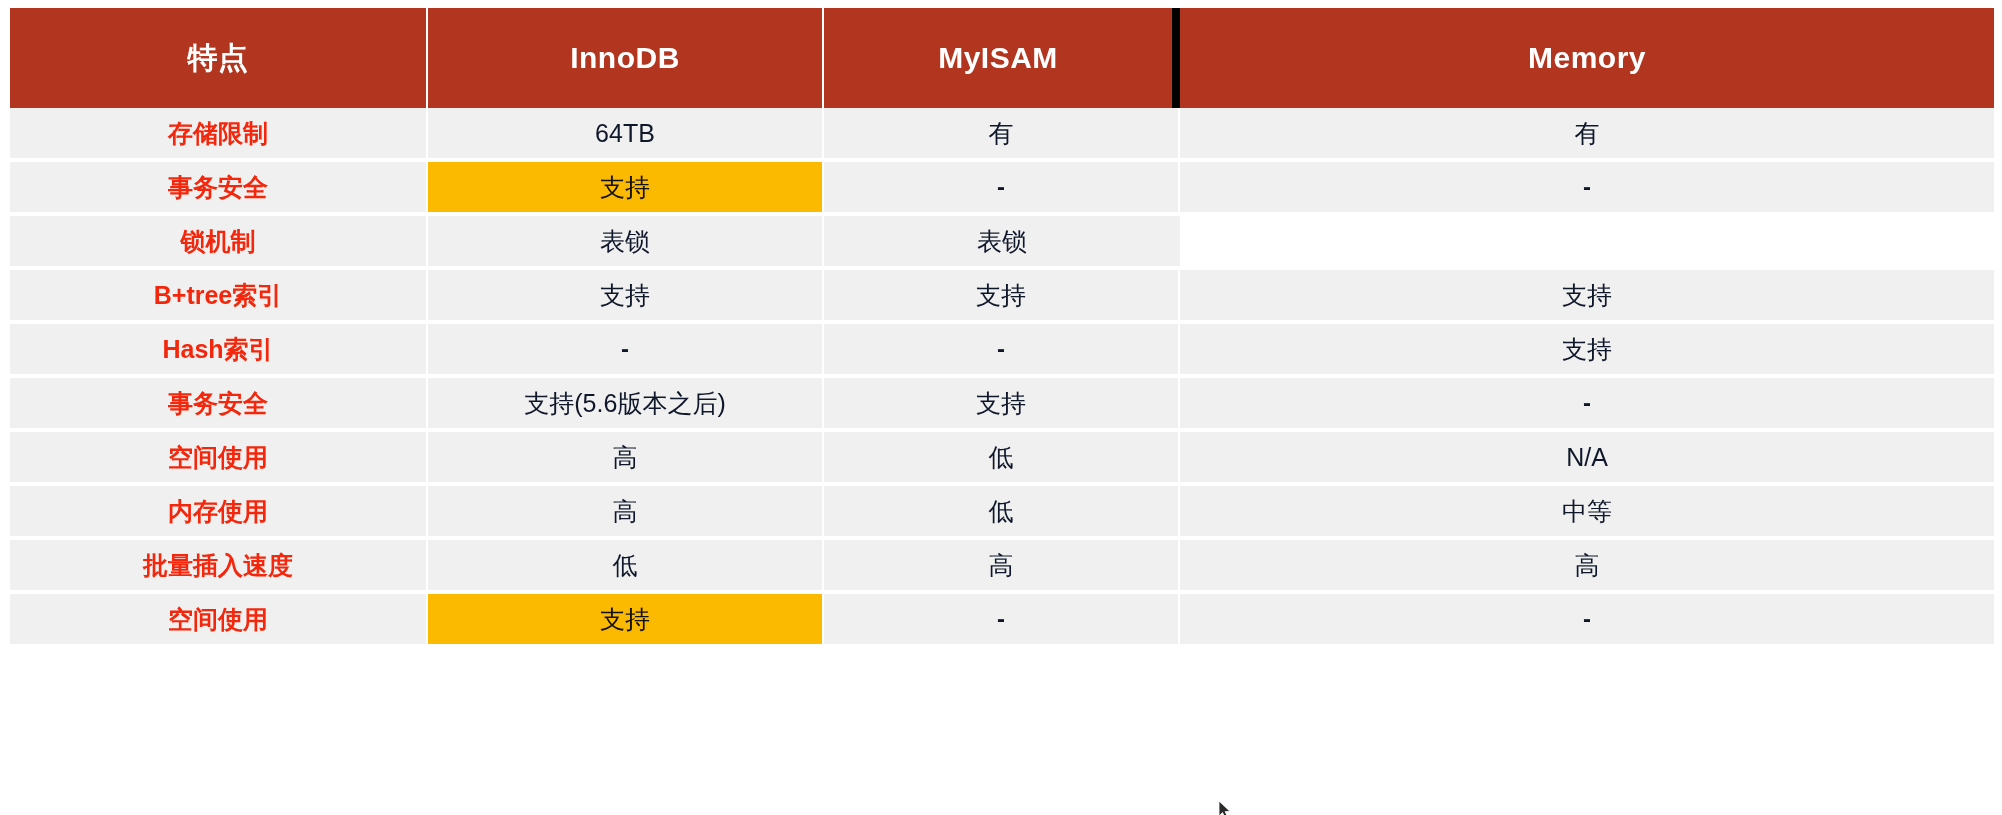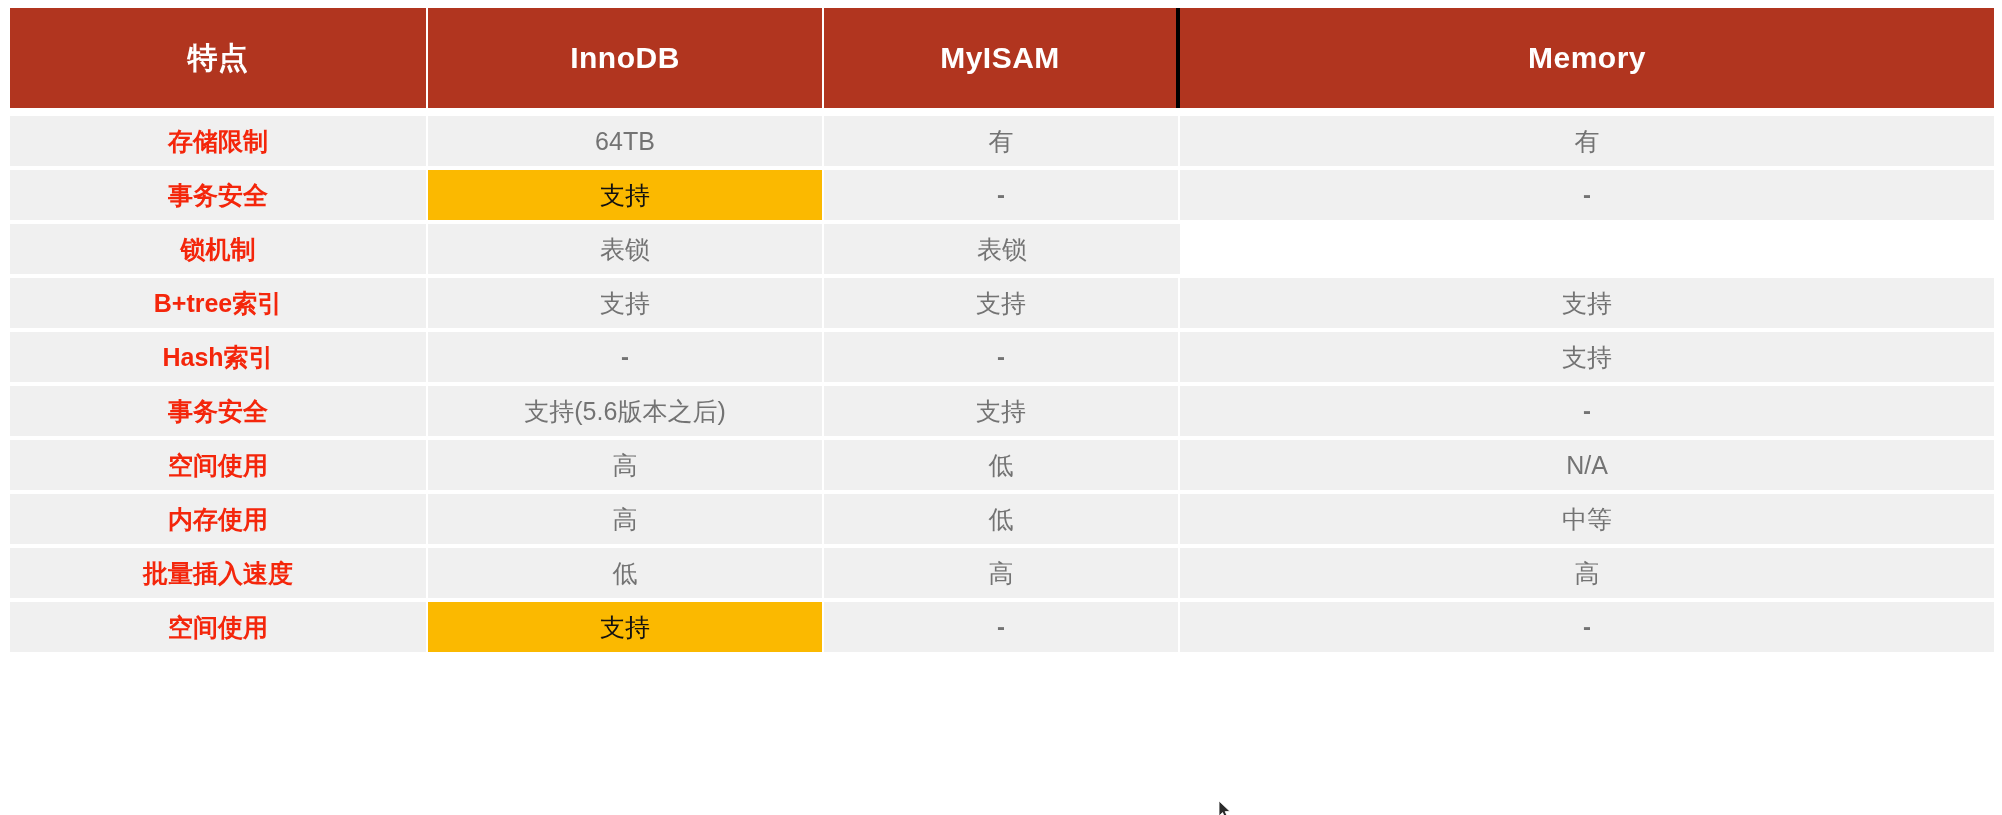--- a/index.html
+++ b/index.html
@@ -33,39 +33,39 @@
     font-size: 30px;
     font-weight: bold;
     display: flex;
     align-items: center;
     justify-content: center;
     box-sizing: border-box;
     letter-spacing: 0.5px;
   }
   .hcell.c0 { border-right: 2px solid #ffffff; }
   .hcell.c1 { border-right: 2px solid #ffffff; }
-  .hcell.c2 { border-right: 4px solid #000000; }
+  .hcell.c2 { border-right: 8px solid #000000; }
 
   .body-rows {
-    margin-top: 8px;
+    margin-top: 0;
   }
   .drow {
     display: grid;
     grid-template-columns: 418px 396px 356px 814px;
     height: 50px;
     margin-bottom: 4px;
   }
   .dcell {
     background: #F0F0F0;
     display: flex;
     align-items: center;
     justify-content: center;
     box-sizing: border-box;
     font-size: 25px;
-    color: #737373;
+    color: #0f172a;
     border-right: 2px solid #ffffff;
     overflow: hidden;
     white-space: nowrap;
   }
   .dcell.last { border-right: none; }
   .dcell.feature {
     color: #F4260B;
     font-weight: bold;
     font-size: 25px;
   }

